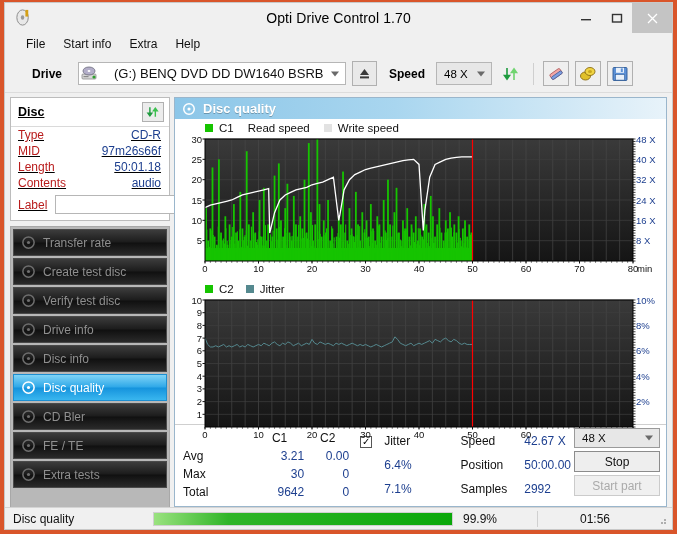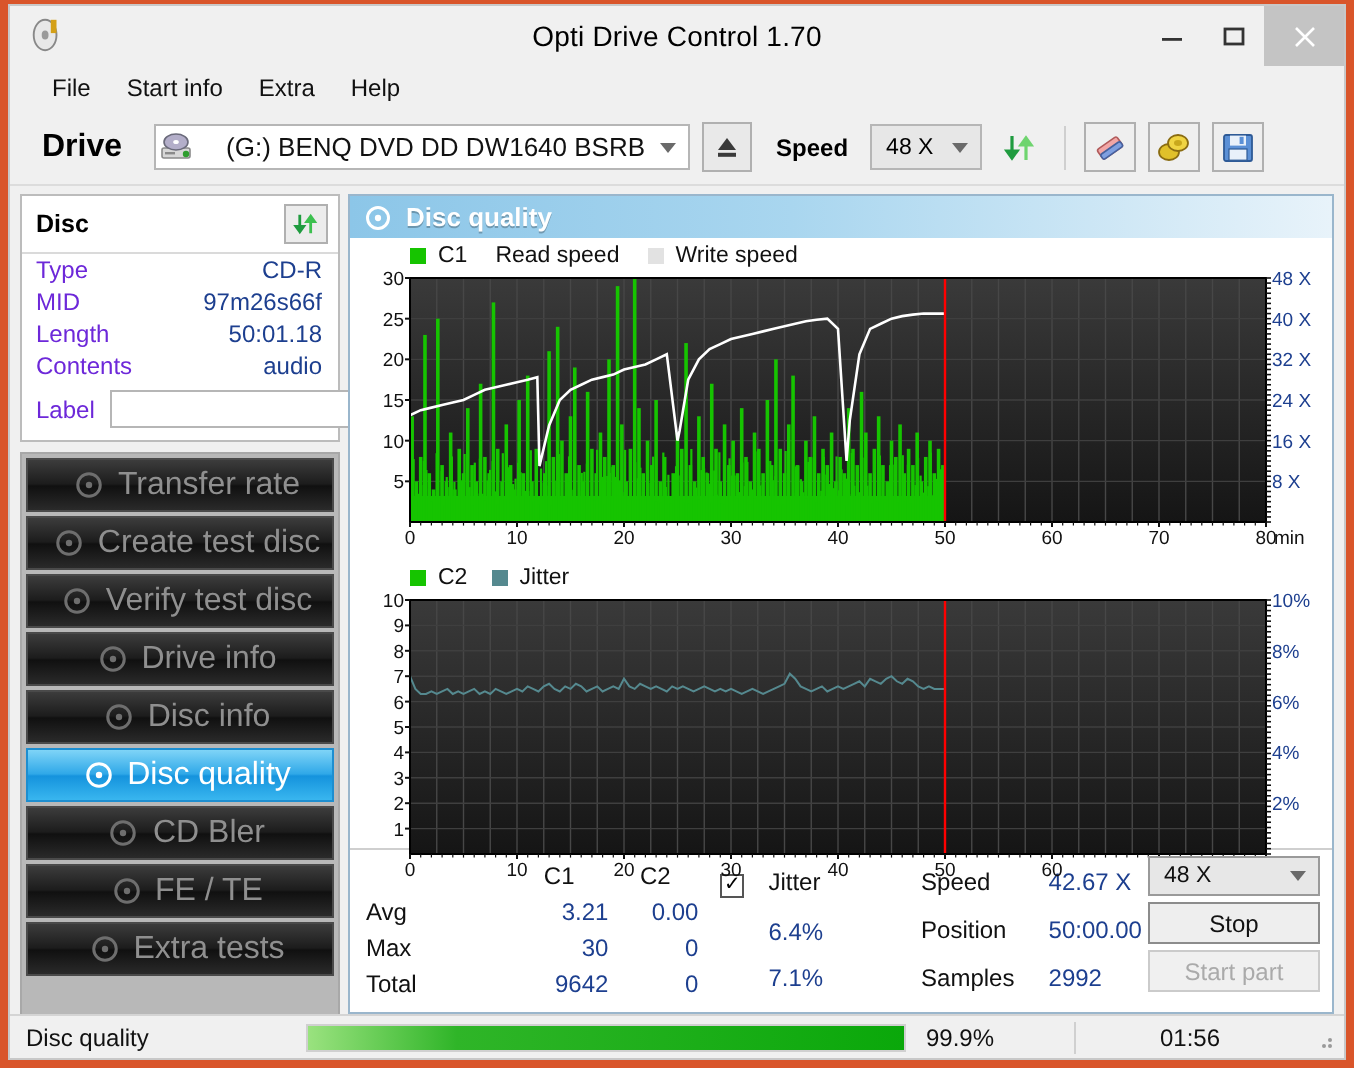--- a/index.html
+++ b/index.html
@@ -42,21 +42,21 @@
     height:22px; flex:0 0 auto; display:flex; align-items:center;
     padding-left:12px; gap:0px; background:#f0f0f0;text-align:center;
   }
   .menuitem { padding:2px 9px; font-size:12px; color:#111; }
   
   #toolbar {
     height:38px; flex:0 0 auto; display:flex; align-items:center;
     padding:0 8px; background:#f0f0f0; gap:6px;
     border-bottom:1px solid #dcdcdc;
   }
-  #drive-label { font-weight:bold; font-size:16px; margin-left:8px; margin-right:10px; }
+  #drive-label { font-weight:bold; font-size:12px; margin-left:19px; margin-right:10px; }
   #drive-combo {
     width:268px; height:23px; background:#fff; border:1px solid #b6b6b6;
     display:flex; align-items:center; padding:0 2px; position:relative;
   }
   #drive-combo .dtxt { font-size:13px; color:#111; margin-left:16px; }
   .combo-arrow {
     position:absolute; right:6px; top:50%; transform:translateY(-50%);
     width:0;height:0;border-left:4px solid transparent;border-right:4px solid transparent;
     border-top:5px solid #6a6a6a;
   }
@@ -69,42 +69,42 @@
     width:56px; height:23px; background:#e7e7e7; border:1px solid #b6b6b6;
     display:flex;align-items:center;padding-left:7px;position:relative;font-size:11.5px;
   }
   .tsep { width:1px; height:22px; background:#cfcfcf; margin:0 3px; }
   .flatbtn { width:26px;height:25px;display:flex;align-items:center;justify-content:center; }
   .framedbtn { border:1px solid #b0b0b0; background:#efefef; }
   
   #body { flex:1 1 auto; display:flex; padding:4px 5px 0 5px; gap:4px; min-height:0; }
   
   #left { width:160px; display:flex; flex-direction:column; flex:0 0 auto; }
-  #disc-box { border:1px solid #bcbcbc; background:#fff; }
+  #disc-box { border:1px solid #bcbcbc; background:#fff;text-decoration:underline; }
   #disc-head {
     display:flex;align-items:center;justify-content:space-between;
     padding:4px 5px 4px 7px; border-bottom:1px solid #dadada;
   }
   #disc-head .t { font-weight:bold; font-size:12.5px; }
   #refresh-btn { width:22px;height:20px;border:1px solid #b0b0b0;background:#ececec;
     display:flex;align-items:center;justify-content:center; }
   .drow { display:flex; justify-content:space-between; padding:1px 8px 1px 7px; font-size:12px; }
-  .dkey { color:#6d28d9; }
+  .dkey { color:#b91c1c; }
   .dval { color:#1d3f8f; }
   #label-row { display:flex;align-items:center; padding:3px 5px 5px 7px; gap:4px; }
   #label-row .dkey { flex:0 0 auto; }
   #label-input { flex:1 1 auto; height:19px; border:1px solid #b6b6b6; background:#fff; margin-left:4px; }
   #label-btn { width:22px;height:21px;border:1px solid #b0b0b0;background:#ececec;
     display:flex;align-items:center;justify-content:center; }
   #nav { margin-top:5px; background:#b8b8b8; border:1px solid #a8a8a8; padding:2px; }
   .navitem {
     height:27px; margin-bottom:2px; display:flex; align-items:center; gap:7px;
     padding-left:7px;
     background:linear-gradient(180deg,#3c3c3c 0%,#1c1c1c 48%,#101010 52%,#2a2a2a 100%);
-    border:1px solid #4a4a4a; color:#8f8f8f; font-size:16px;justify-content:center;
+    border:1px solid #4a4a4a; color:#8f8f8f; font-size:12px;
   }
   .navitem.active {
     background:linear-gradient(180deg,#7fd4f7 0%,#2fa8e8 48%,#1593dd 52%,#39b6ef 100%);
     border:1px solid #1d8ed0; color:#ffffff;
   }
   #nav-spacer { height:16px; }
   #status-window-btn {
     margin-top:4px; height:22px; border:1px solid #9a9a9a; background:#ececec;
     display:flex;align-items:center;justify-content:center; font-size:12px; color:#111;
   }

